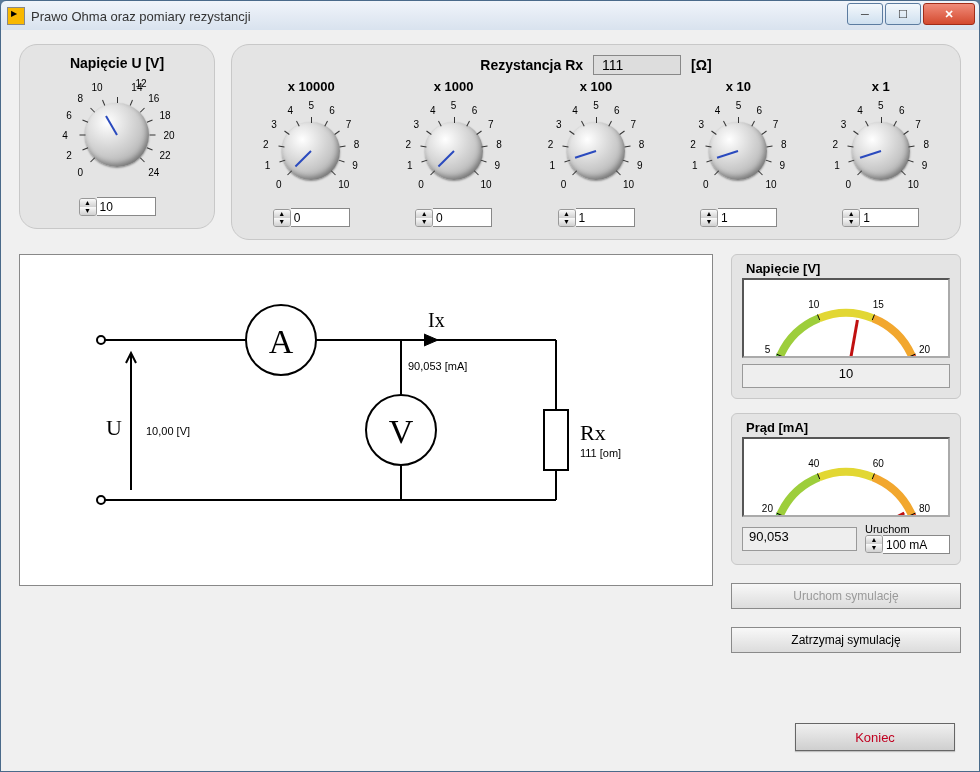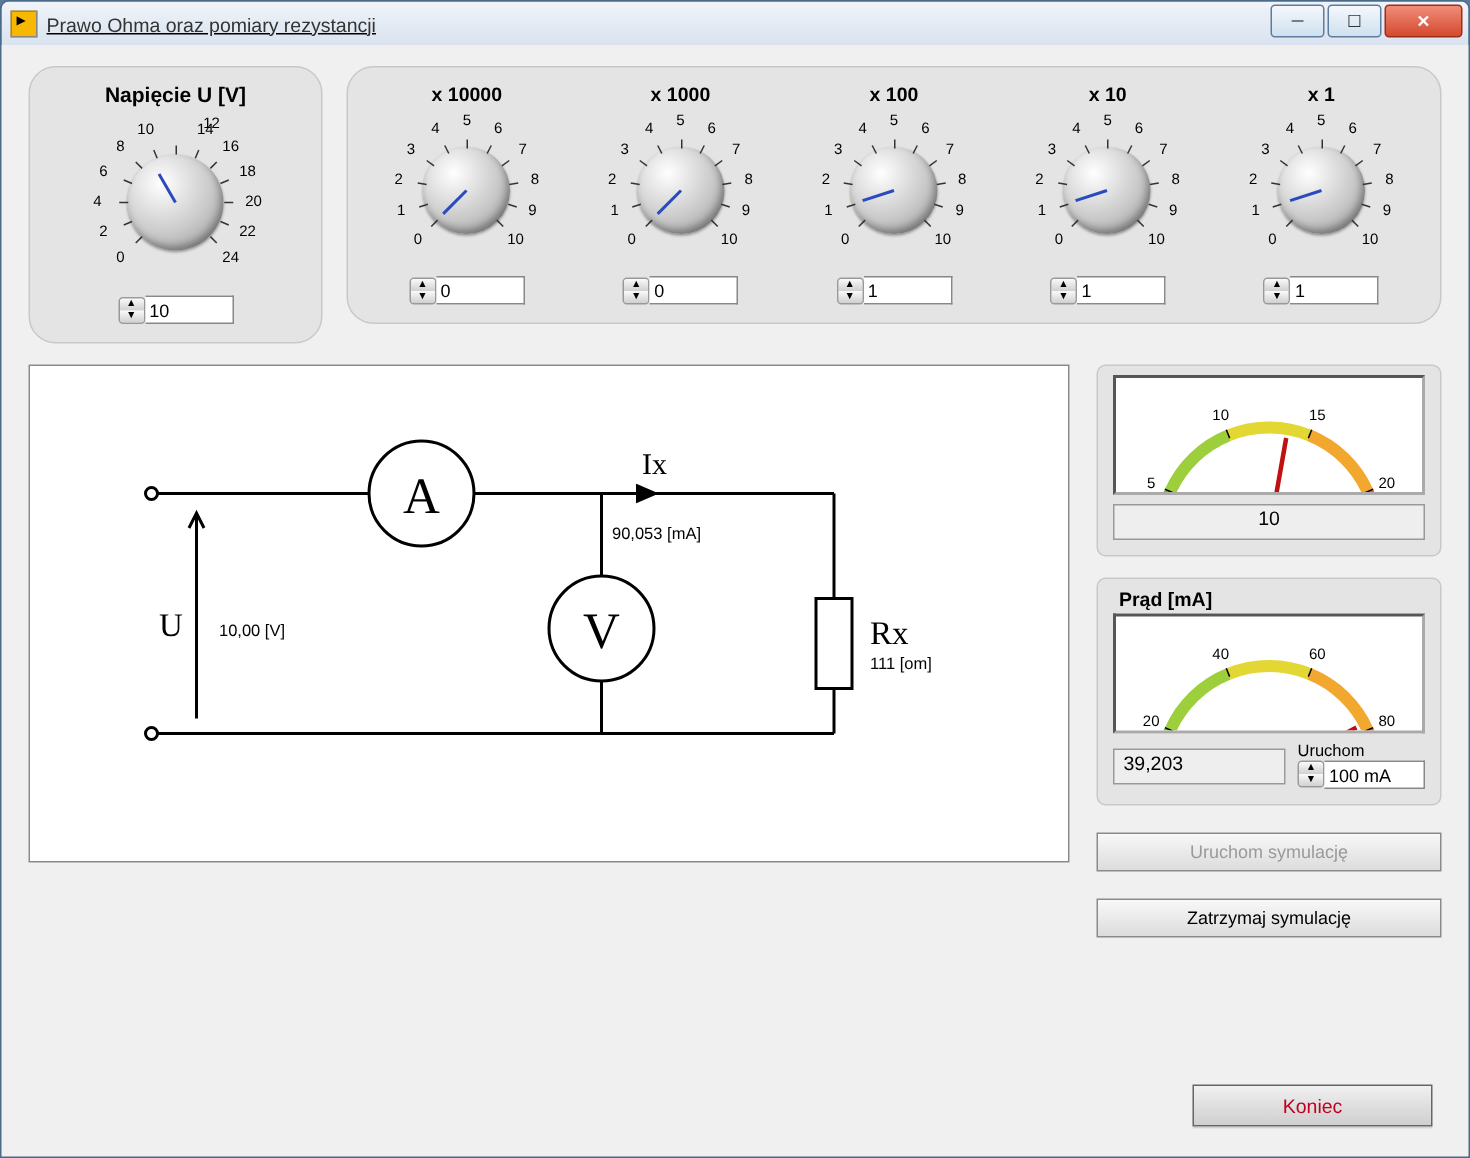--- a/index.html
+++ b/index.html
@@ -1,17 +1,17 @@
 <!DOCTYPE html>
 <html><head>
 <meta charset="utf-8">
 <style>
   html,body{margin:0;padding:0;font-family:"Segoe UI",Tahoma,sans-serif;font-size:12px;background:#5a7a9a;}
   .window{width:980px;height:772px;position:relative;background:#5a7a9a;}
-  .titlebar{height:30px;background:linear-gradient(#f0f4fa,#d8e2ee);border:1px solid #4a6a8a;border-radius:6px 6px 0 0;display:flex;align-items:center;padding:0 6px;position:relative;text-decoration:underline;}
+  .titlebar{height:30px;background:linear-gradient(#f0f4fa,#d8e2ee);border:1px solid #4a6a8a;border-radius:6px 6px 0 0;display:flex;align-items:center;padding:0 6px;position:relative;}
   .titlebar .lv-icon{width:16px;height:16px;background:#f9b800;border:1px solid #888;margin-right:6px;position:relative;}
   .titlebar .lv-icon::after{content:"▶";position:absolute;font-size:8px;color:#000;left:3px;top:1px;}
   .titlebar .title{color:#333;font-size:13px;}
   .winbtns{position:absolute;right:4px;top:2px;display:flex;gap:2px;}
   .winbtn{width:34px;height:20px;border:1px solid #5c7ca0;border-radius:3px;display:flex;align-items:center;justify-content:center;font-size:11px;color:#333;background:linear-gradient(#f4f8fc,#cfe0ef);}
   .winbtn.close{width:50px;background:linear-gradient(#f08c7a,#d44a2f);color:#fff;border-color:#a02c18;font-weight:bold;}
   .client{position:absolute;left:0;right:0;top:30px;bottom:0;background:#f0f0f0;border:1px solid #4a6a8a;border-top:none;padding:14px 18px;}
   .panel{background:#e4e4e4;border:1px solid #c8c8c8;border-radius:18px;padding:10px 12px 12px 12px;}
   .top-row{display:flex;gap:16px;align-items:flex-start;}
   .voltage-panel{width:170px;text-align:center;}
@@ -102,20 +102,25 @@
         <div class="numeric-row">
           <div class="spin">
               <div>▲</div>
               <div>▼</div>
             </div>
           <input class="num-field" value="10" style="">
         </div>
       </div>
 
       <div class="panel rx-panel">
+        <div class="rx-header">
+          <span>Rezystancja Rx</span>
+          <span class="rx-val">111</span>
+          <span>[Ω]</span>
+        </div>
         <div class="multipliers" id="multipliers">
             <div class="mult">
               <div class="label">x 10000</div>
               <div class="knob-wrap small" id="mk0">
                 <div class="knob sm"></div>
                 <div class="needle" id="mn0" style="transform: translate(-50%, -100%) rotate(-135deg);"></div>
                 <div class="tick-label" style="left: 22.4731px; top: 87.5269px;">0</div>
                 <div class="tick" style="left: 30.9584px; top: 79.0416px; transform: rotate(225deg);"></div>
                 <div class="tick-label" style="left: 11.2514px; top: 69.2148px;">1</div>
                 <div class="tick" style="left: 22.6641px; top: 65.5066px; transform: rotate(252deg);"></div>
@@ -327,20 +332,21 @@
           <text x="362" y="115" font-size="11">90,053 [mA]</text>
           <text class="ct" x="60" y="180" font-size="22">U</text>
           <text x="100" y="180" font-size="11">10,00 [V]</text>
           <text class="ct" x="534" y="185" font-size="22">Rx</text>
           <text x="534" y="202" font-size="11">111 [om]</text>
         </svg>
       </div>
 
       <div class="right-col">
         <div class="gauge-panel">
+          <h4>Napięcie [V]</h4>
           <div class="gauge-box" id="gauge-v"><svg width="204" height="76">
                 <path d="M 34.34213130341459 129.62545031944813 A 72 72 0 0 1 36.22472704973275 75.71496169854237" stroke="#5dbb3a" stroke-width="8" fill="none"></path>
                 <path d="M 36.22472704973275 75.71496169854237 A 72 72 0 0 1 75.02832527405434 38.2427624711913" stroke="#9dce3b" stroke-width="8" fill="none"></path>
                 <path d="M 75.02832527405434 38.2427624711913 A 72 72 0 0 1 128.97167472594566 38.2427624711913" stroke="#e2d733" stroke-width="8" fill="none"></path>
                 <path d="M 128.97167472594566 38.2427624711913 A 72 72 0 0 1 167.77527295026727 75.7149616985424" stroke="#f2a72e" stroke-width="8" fill="none"></path>
                 <path d="M 167.77527295026727 75.7149616985424 A 72 72 0 0 1 169.6578686965854 129.62545031944813" stroke="#e8522a" stroke-width="8" fill="none"></path>
                 <text x="21.186434612411873" y="137.4137323260075" font-size="10" text-anchor="middle">0</text>
                 <line x1="30.583360820270954" y1="130.9935308927508" x2="36.221516544986414" y2="128.9414100327968" stroke="#000"></line>
                 <text x="23.43509064273634" y="73.02064869548116" font-size="10" text-anchor="middle">5</text>
                 <line x1="32.57054521916234" y1="74.08801512623917" x2="38.051817965017946" y2="76.52843498469397" stroke="#000"></line>
@@ -375,21 +381,21 @@
                 <line x1="73.52989890039069" y1="34.53402705292416" x2="75.77753846088615" y2="40.09713018032488" stroke="#000"></line>
                 <text x="134.21616703376844" y="28.262188507256283" font-size="10" text-anchor="middle">60</text>
                 <line x1="130.4701010996093" y1="34.53402705292416" x2="128.22246153911385" y2="40.09713018032488" stroke="#000"></line>
                 <text x="180.56490935726367" y="73.02064869548119" font-size="10" text-anchor="middle">80</text>
                 <line x1="171.42945478083766" y1="74.08801512623918" x2="165.94818203498207" y2="76.52843498469399" stroke="#000"></line>
                 <text x="182.81356538758814" y="137.4137323260075" font-size="10" text-anchor="middle">100</text>
                 <line x1="173.41663917972903" y1="130.9935308927508" x2="167.7784834550136" y2="128.9414100327968" stroke="#000"></line>
                 <line x1="102" y1="105" x2="160.27454112868918" y2="74.01487685613121" stroke="#c01010" stroke-width="3"></line>
               </svg></div>
           <div class="gauge-reading">
-            <div class="ro">39,203</div>
+            <div class="ro">90,053</div>
             <div class="zakres">
               <span>Uruchom</span>
               <div class="sel">
                 <div class="spin">
                     <div>▲</div>
                     <div>▼</div>
                   </div>
                 <input class="num-field" style="width: 60px;" value="100 mA">
               </div>
             </div>

